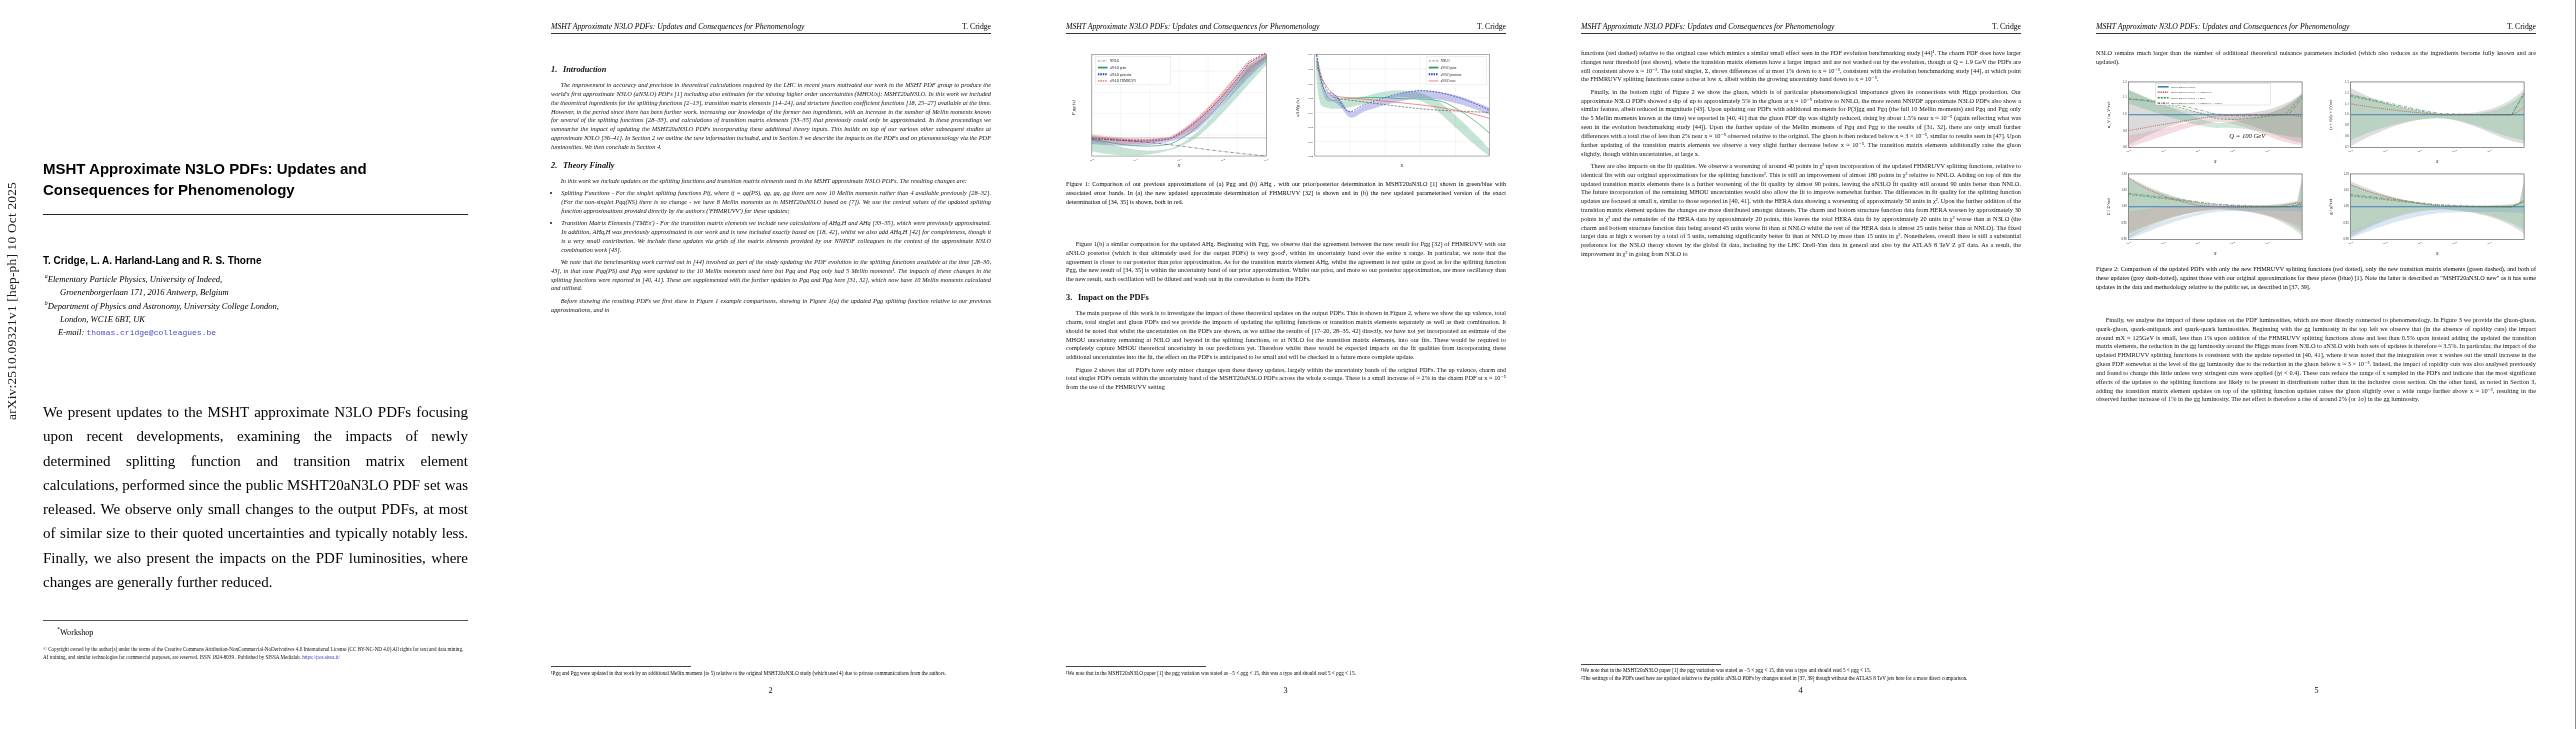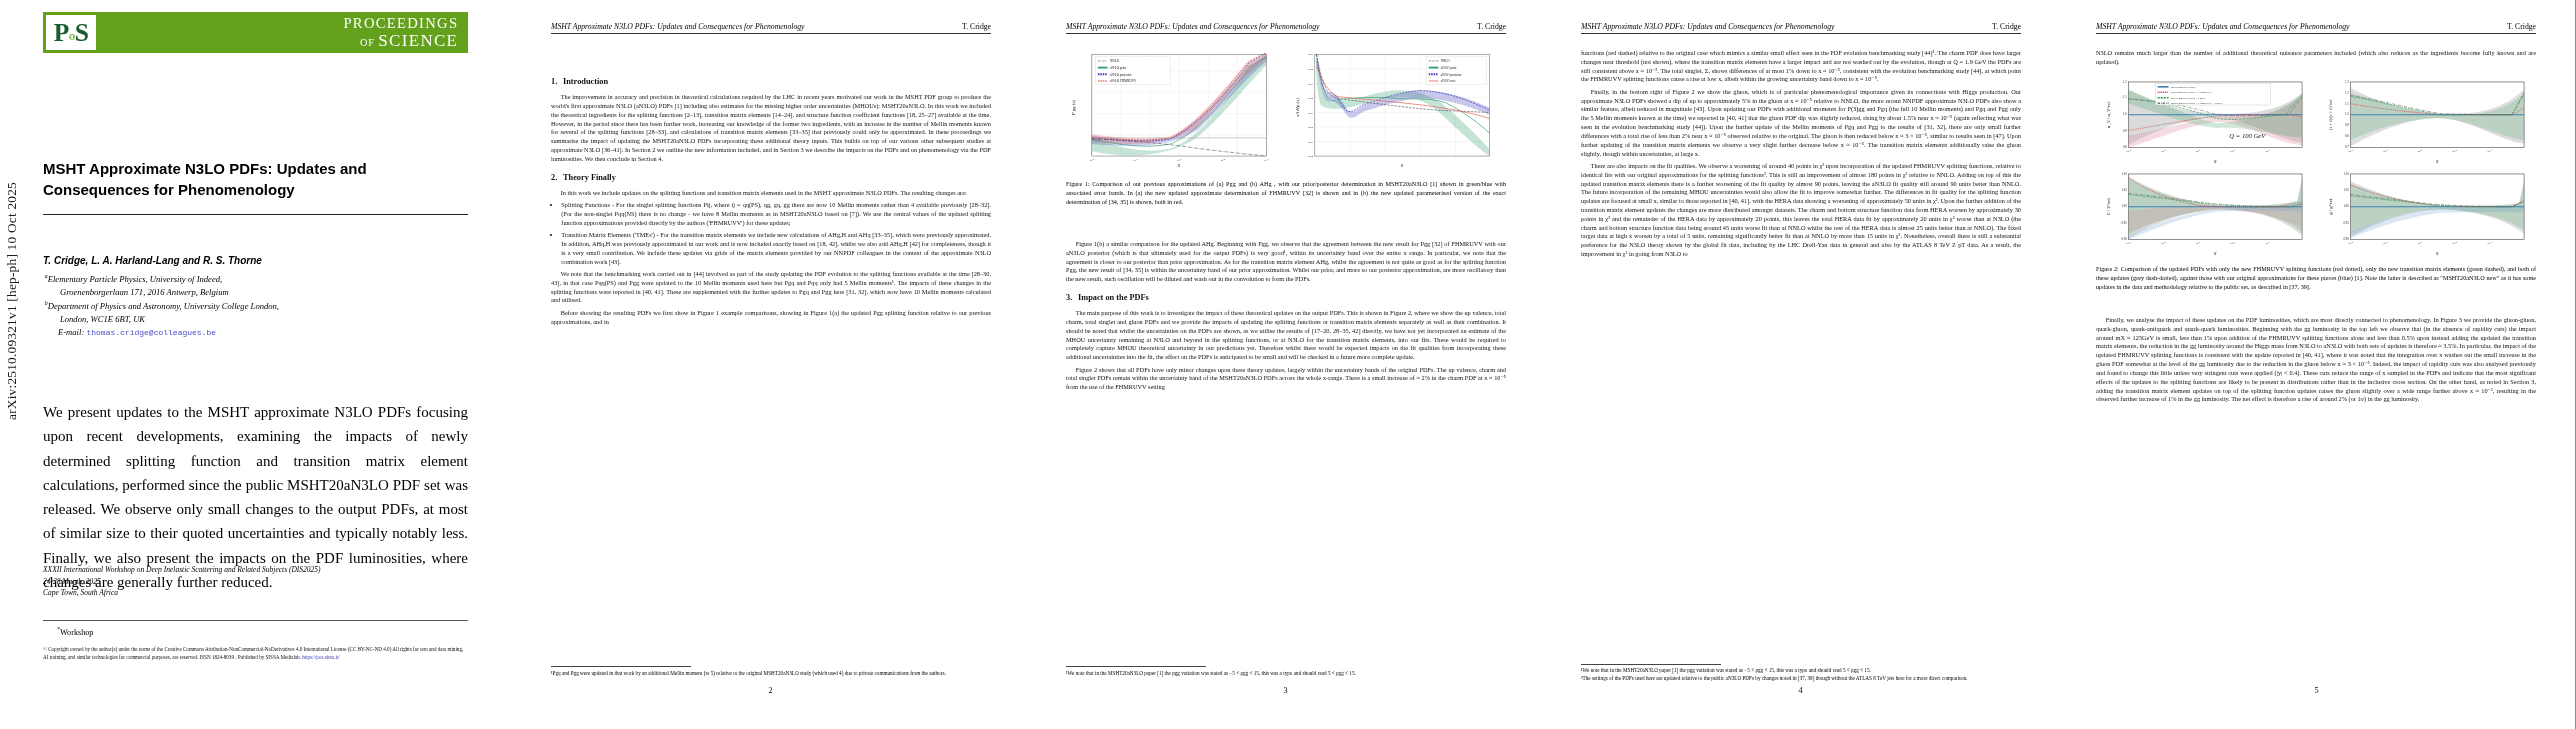--- a/index.html
+++ b/index.html
@@ -91,21 +91,21 @@
     line-height: 1.42;
     color: #000;
   }
   .p1-rule {
     position: absolute; left: 43px; top: 214px;
     width: 425px; height: 0.8px; background: #222;
   }
   .p1-authors {
     position: absolute; left: 43px; top: 255px; width: 425px;
     font-family: "Liberation Sans", sans-serif;
-    font-weight: bold; font-size: 10px; color: #000; font-style: italic;
+    font-weight: bold; font-size: 10px; color: #000;
   }
   .p1-affil {
     position: absolute; left: 43px; top: 272px; width: 425px;
     font-style: italic; font-size: 8.6px; line-height: 1.52; color: #000;
   }
   .p1-affil .aff { display: block; text-indent: 0; padding-left: 8.5px; }
   .p1-affil .aff sup { font-size: 5.8px; margin-left:-6.7px; }
   .p1-affil .cont { display:block; padding-left: 17px; }
   .p1-email {
     position: absolute; left: 58px; top: 327px; width: 413px;
@@ -179,29 +179,20 @@
   svg text { font-family: "Liberation Serif", serif; }
 </style>
 </head>
 <body>
 
 <div class="spread">
 
   <div class="page p1">
     <div class="arxiv-stamp">arXiv:2510.09321v1  [hep-ph]  10 Oct 2025</div>
 
-    <div class="pos-banner">
-      <div class="pos-logo-box">
-        <span class="pos-logo-text">P<span class="o">o</span>S</span>
-      </div>
-      <div class="pos-words">
-        <span class="l1">PROCEEDINGS</span>
-        <span class="l2"><span>OF</span> <span class="big">SCIENCE</span></span>
-      </div>
-    </div>
 
     <div class="p1-title">MSHT Approximate N3LO PDFs: Updates and Consequences for Phenomenology</div>
     <div class="p1-rule"></div>
 
     <div class="p1-authors">
       <span>T. Cridge, L. A. Harland-Lang and R. S. Thorne</span>
     </div>
 
     <div class="p1-affil">
       <span class="aff"><sup>a</sup><span>Elementary Particle Physics, University of Indeed,</span></span>
@@ -210,42 +201,37 @@
       <span class="cont">London, WC1E 6BT, UK</span>
     </div>
 
     <div class="p1-email">
       <span>E-mail:</span>
       <span class="addr">thomas.cridge@colleagues.be</span>
     </div>
 
     <div class="p1-abstract">We present updates to the MSHT approximate N3LO PDFs focusing upon recent developments, examining the impacts of newly determined splitting function and transition matrix element calculations, performed since the public MSHT20aN3LO PDF set was released. We observe only small changes to the output PDFs, at most of similar size to their quoted uncertainties and typically notably less. Finally, we also present the impacts on the PDF luminosities, where changes are generally further reduced.</div>
 
-    <div class="p1-conf">
-      <div>XXXII International Workshop on Deep Inelastic Scattering and Related Subjects (DIS2025)</div>
-      <div>24-28 March, 2025</div>
-      <div>Cape Town, South Africa</div>
-    </div>
 
     <div class="p1-footrule"></div>
     <div class="p1-speaker"><sup>*</sup><span>Workshop</span></div>
     <div class="p1-copy">
       <span>© Copyright owned by the author(s) under the terms of the Creative Commons Attribution-NonCommercial-NoDerivatives 4.0 International License (CC BY-NC-ND 4.0) All rights for text and data mining, AI training, and similar technologies for commercial purposes, are reserved. ISSN 1824-8039 . Published by SISSA Medialab.</span>
       <span class="link">https://pos.sissa.it/</span>
     </div>
   </div>
 
   <div class="page p2">
     <div class="pg-head">
       <span class="ttl">MSHT Approximate N3LO PDFs: Updates and Consequences for Phenomenology</span>
       <span class="auth">T. Cridge</span>
     </div>
     <div class="pg-head-rule"></div>
 
-    <div class="col" style="top:68px; height:577px;">
+    <div class="col" style="top:56px; height:577px;font-style:italic;">
       <h2 class="sec">
         <span class="n">1.</span><span>Introduction</span>
       </h2>
       <p>The improvement in accuracy and precision in theoretical calculations required by the LHC in recent years motivated our work in the MSHT PDF group to produce the world's first approximate N3LO (aN3LO) PDFs [1] including also estimates for the missing higher order uncertainties (MHOUs): MSHT20aN3LO. In this work we included the theoretical ingredients for the splitting functions [2–13], transition matrix elements [14–24], and structure function coefficient functions [18, 25–27] available at the time. However, in the period since there has been further work, increasing our knowledge of the former two ingredients, with an increase in the number of Mellin moments known for several of the splitting functions [28–33], and calculations of transition matrix elements [33–35] that previously could only be approximated. In these proceedings we summarise the impact of updating the MSHT20aN3LO PDFs incorporating these additional theory inputs. This builds on top of our various other subsequent studies at approximate N3LO [36–41]. In Section 2 we outline the new information included, and in Section 3 we describe the impacts on the PDFs and on phenomenology via the PDF luminosities. We then conclude in Section 4.</p>
 
       <h2 class="sec">
         <span class="n">2.</span><span>Theory Finally</span>
       </h2>
       <p>In this work we include updates on the splitting functions and transition matrix elements used in the MSHT approximate N3LO PDFs. The resulting changes are:</p>
 

